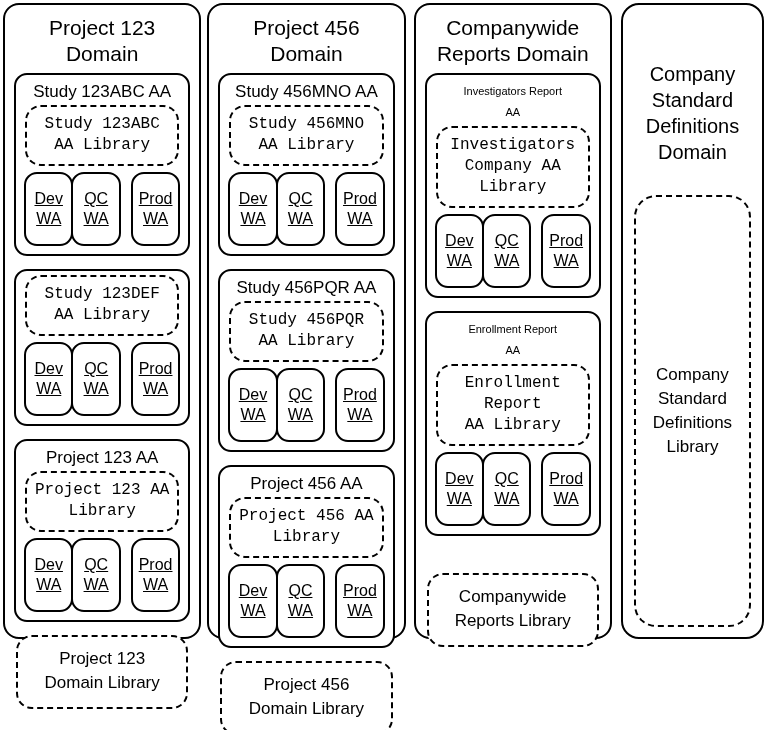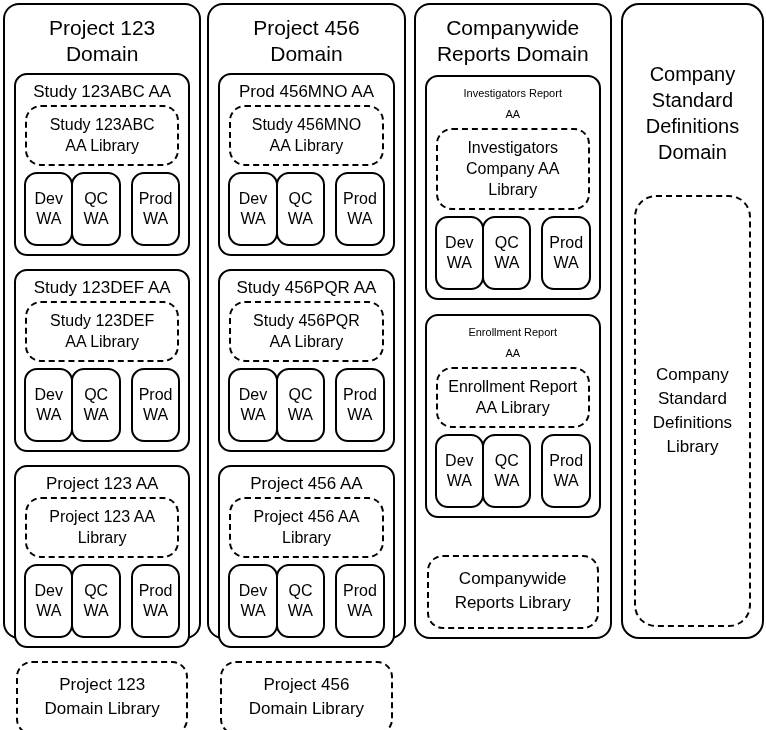--- a/index.html
+++ b/index.html
@@ -84,21 +84,21 @@
     background: #ffffff;
     text-align: center;
     font-size: 16px;
     line-height: 21px;
     padding: 7px 6px 8px 6px;
     white-space: pre-line;
     display: flex;
     align-items: center;
     justify-content: center;
   }
-  .aa-library { margin: 0 2px 6px 2px; min-height: 48px; }
+  .aa-library { margin: 0 2px 6px 2px; min-height: 48px; font-family: Liberation Mono, monospace; }
 
   .domain-library {
     margin: 0 2px 0 2px;
     font-size: 17px;
     line-height: 24px;
     min-height: 74px;
     padding: 8px 6px 10px 6px;
   }
   .col3 .domain-library { margin-top: 24px; }
 
@@ -127,20 +127,21 @@
     min-width: 0;
     height: 74px;
     display: flex;
     flex-direction: column;
     align-items: center;
     justify-content: center;
     text-align: center;
     font-size: 16px;
     line-height: 20px;
     margin-right: -2px;
+    text-decoration: underline;
   }
   .wa:last-child { margin-right: 0; margin-left: 12px; }
 
   .spacer { flex: 1 1 auto; }
 </style>
 </head>
 <body>
 
 <div id="diagram">
 
@@ -156,21 +157,20 @@
         <div class="wa">Dev
 WA</div>
         <div class="wa">QC
 WA</div>
         <div class="wa">Prod
 WA</div>
       </div>
     </div>
 
     <div class="aa-box">
-      <div class="aa-title">Study 123DEF AA</div>
       <div class="library aa-library">Study 123DEF
 AA Library</div>
       <div class="wa-row">
         <div class="wa">Dev
 WA</div>
         <div class="wa">QC
 WA</div>
         <div class="wa">Prod
 WA</div>
       </div>
@@ -192,21 +192,21 @@
 
     <div class="library domain-library">Project 123
 Domain Library</div>
   </div>
 
   <div class="domain col2">
     <div class="domain-title">Project 456
 Domain</div>
 
     <div class="aa-box">
-      <div class="aa-title">Prod 456MNO AA</div>
+      <div class="aa-title">Study 456MNO AA</div>
       <div class="library aa-library">Study 456MNO
 AA Library</div>
       <div class="wa-row">
         <div class="wa">Dev
 WA</div>
         <div class="wa">QC
 WA</div>
         <div class="wa">Prod
 WA</div>
       </div>

